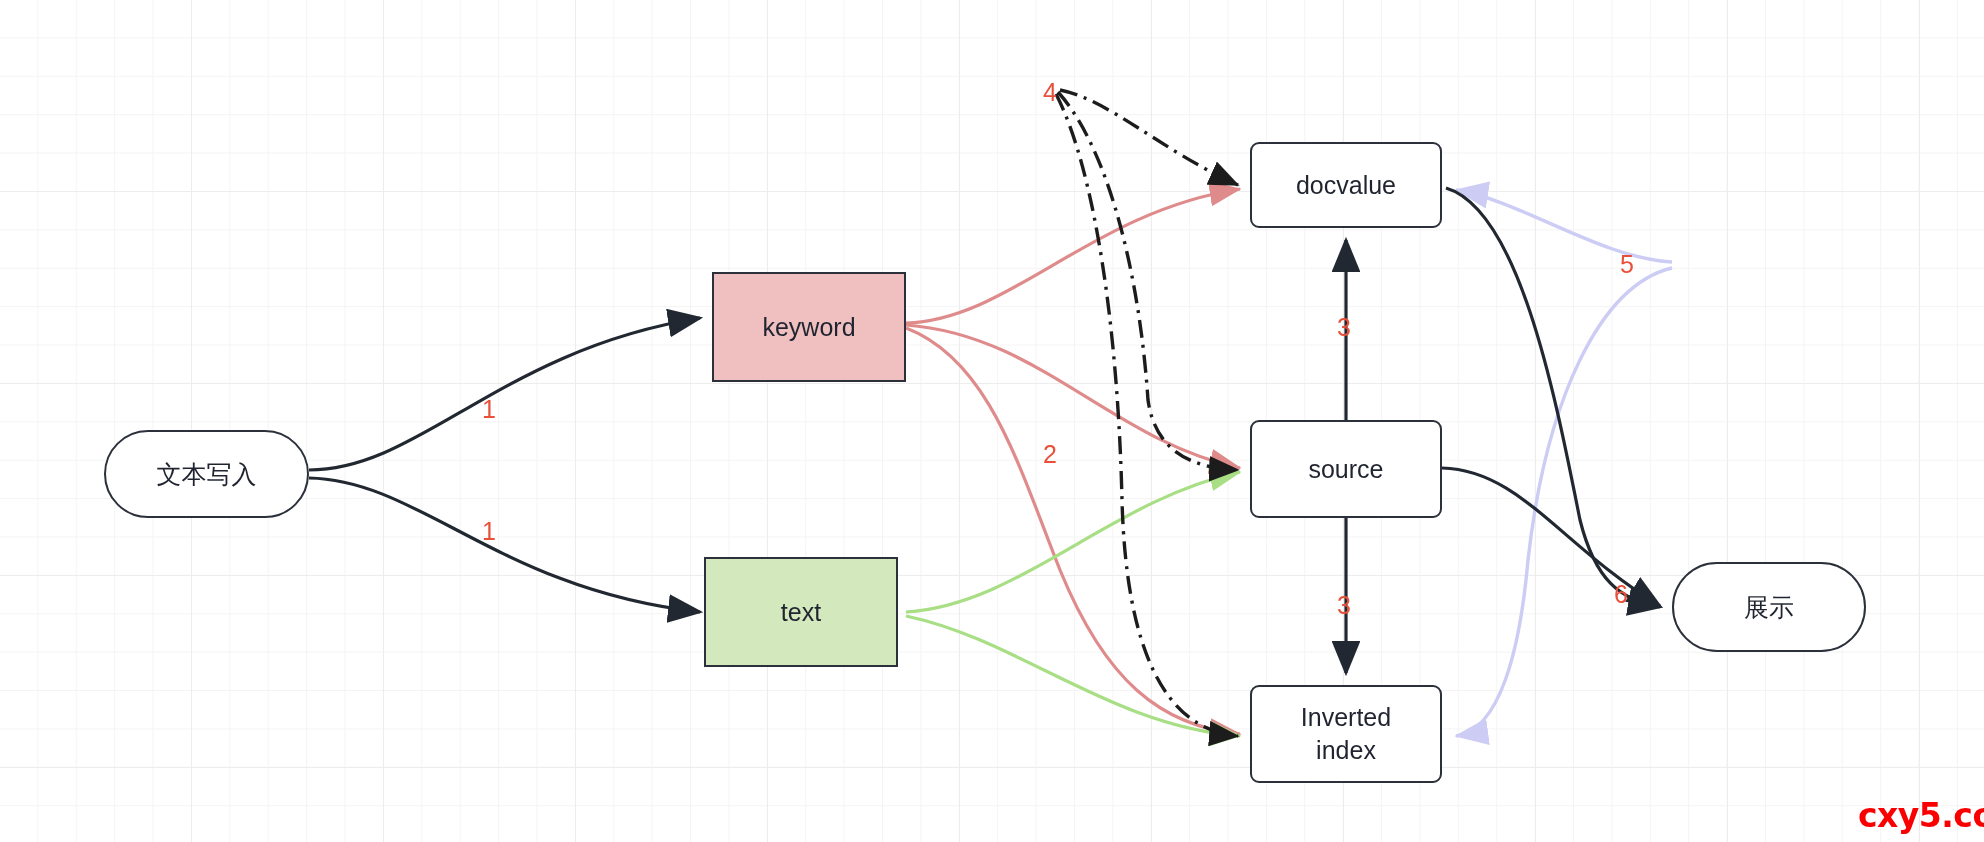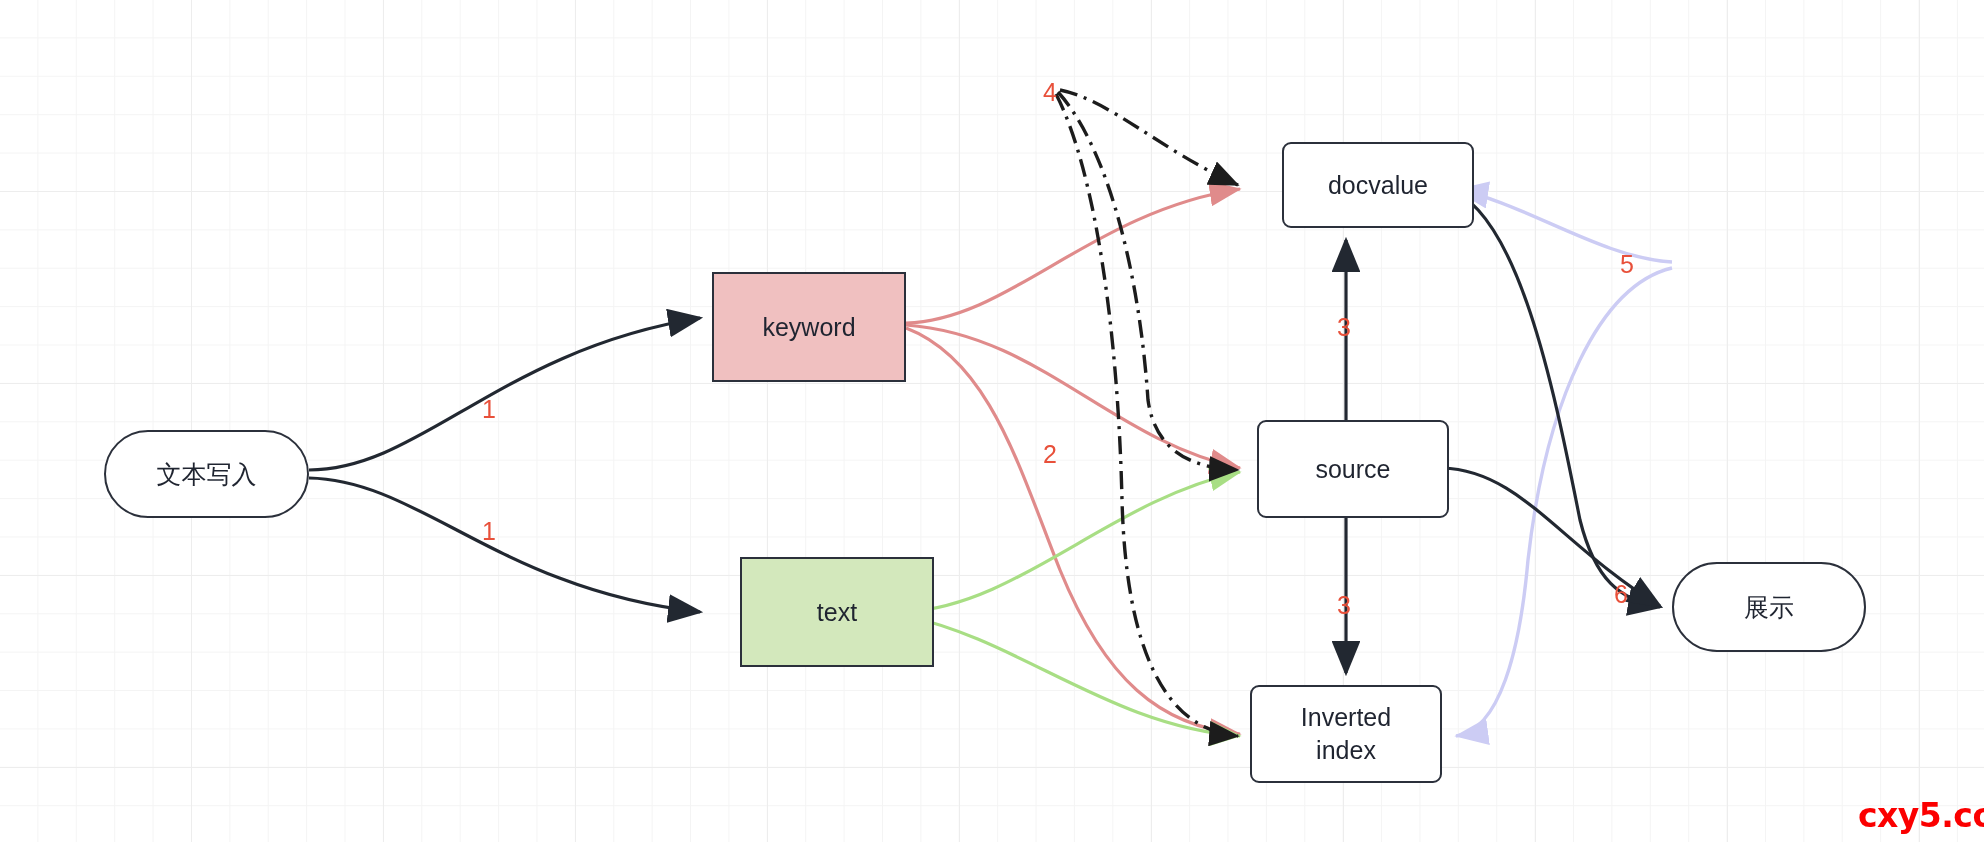--- a/index.html
+++ b/index.html
@@ -127,27 +127,27 @@
 
     <path d="M 1442,468 C 1520,470 1560,545 1660,606" fill="none" stroke="#222831" stroke-width="3.2" marker-end="url(#ah-dark)"></path>
   </svg>
 
   <div class="node stadium" style="left: 104px; top: 430px; width: 205px; height: 88px; background: rgb(255, 255, 255); border-color: rgb(43, 48, 59); font-size: 25px;">
     <span>文本写入</span>
   </div>
   <div class="node rect" style="left: 712px; top: 272px; width: 194px; height: 110px; background: rgb(240, 192, 192); border-color: rgb(43, 48, 59); font-size: 25px;">
     <span>keyword</span>
   </div>
-  <div class="node rect" style="left: 740px; top: 557px; width: 194px; height: 110px; background: rgb(211, 232, 188); border-color: rgb(43, 48, 59); font-size: 25px;">
+  <div class="node rect" style="left: 704px; top: 557px; width: 194px; height: 110px; background: rgb(211, 232, 188); border-color: rgb(43, 48, 59); font-size: 25px;">
     <span>text</span>
   </div>
-  <div class="node round" style="left: 1250px; top: 142px; width: 192px; height: 86px; background: rgb(255, 255, 255); border-color: rgb(43, 48, 59); font-size: 25px; margin-left: 32px;">
+  <div class="node round" style="left: 1250px; top: 142px; width: 192px; height: 86px; background: rgb(255, 255, 255); border-color: rgb(43, 48, 59); font-size: 25px;">
     <span>docvalue</span>
   </div>
-  <div class="node round" style="left: 1250px; top: 420px; width: 192px; height: 98px; background: rgb(255, 255, 255); border-color: rgb(43, 48, 59); font-size: 25px; margin-left: 7px;">
+  <div class="node round" style="left: 1250px; top: 420px; width: 192px; height: 98px; background: rgb(255, 255, 255); border-color: rgb(43, 48, 59); font-size: 25px;">
     <span>source</span>
   </div>
   <div class="node round" style="left: 1250px; top: 685px; width: 192px; height: 98px; background: rgb(255, 255, 255); border-color: rgb(43, 48, 59); font-size: 25px;">
     <span>Inverted
 index</span>
   </div>
   <div class="node stadium" style="left: 1672px; top: 562px; width: 194px; height: 90px; background: rgb(255, 255, 255); border-color: rgb(43, 48, 59); font-size: 25px;">
     <span>展示</span>
   </div>
 

